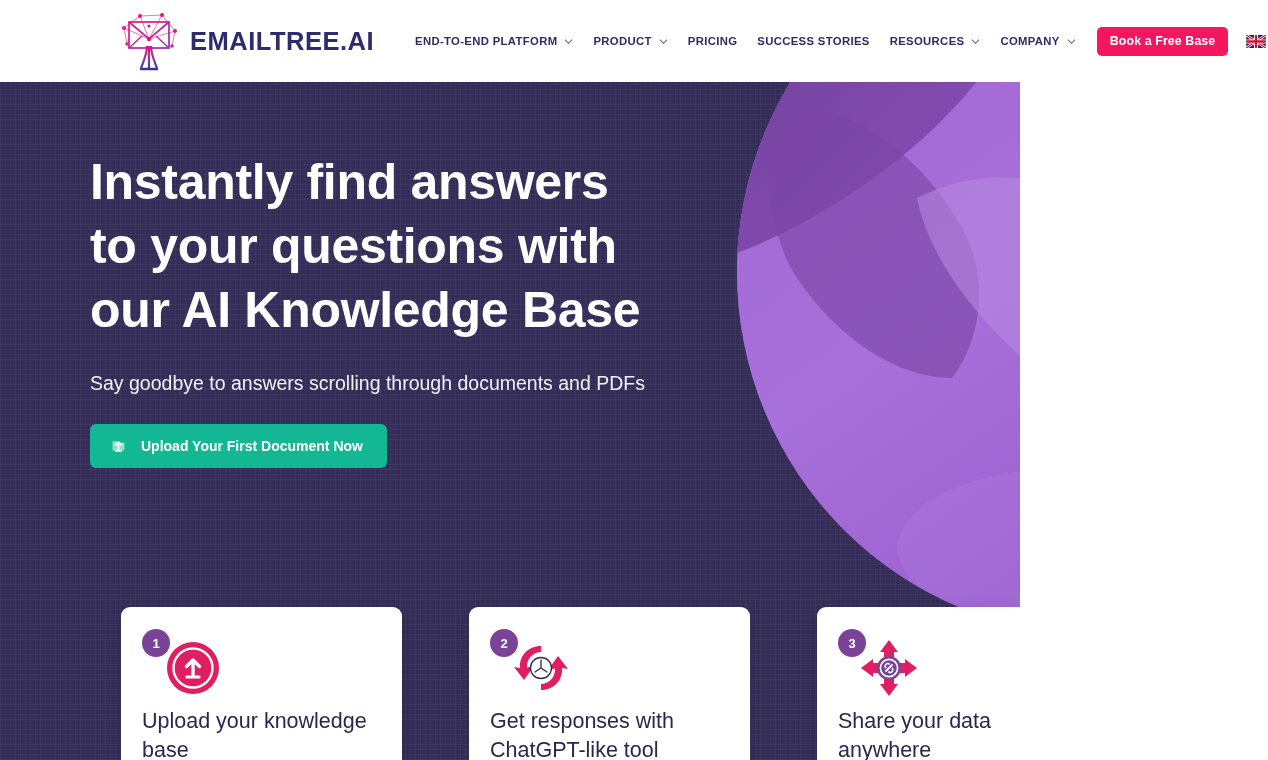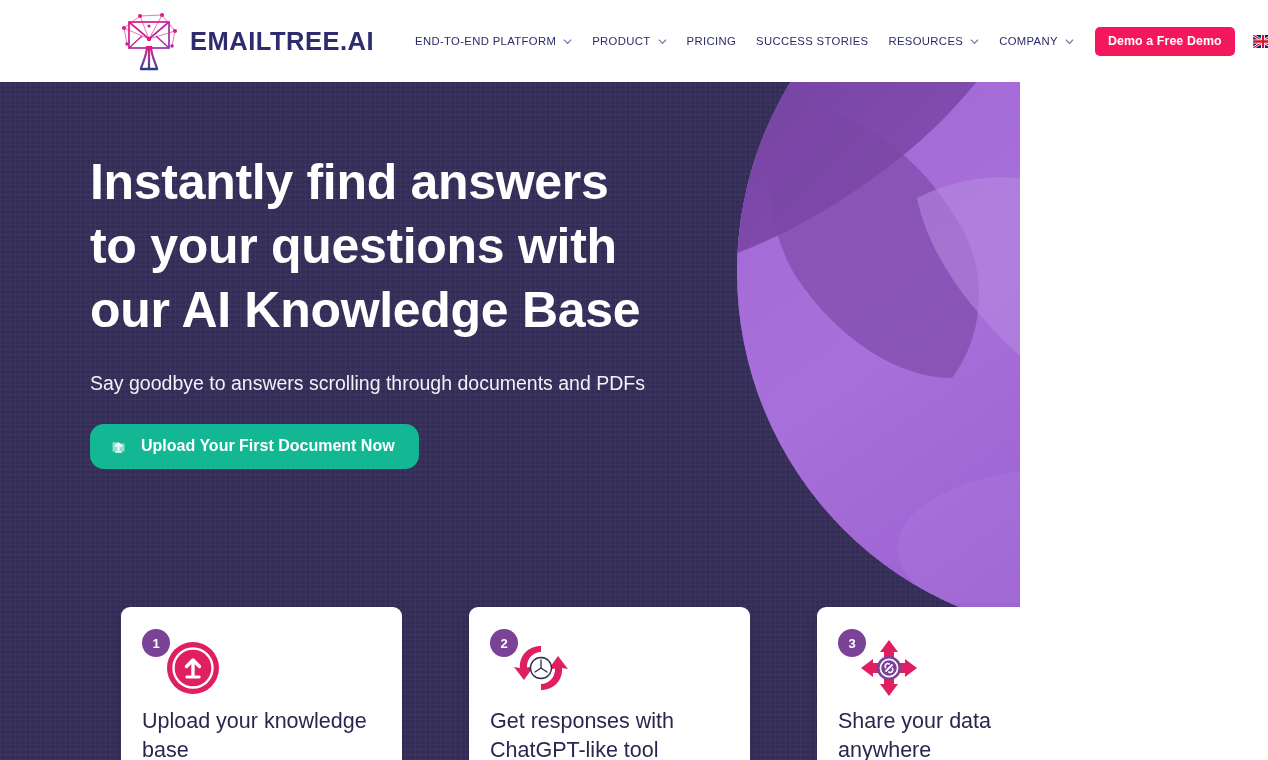--- a/index.html
+++ b/index.html
@@ -45,21 +45,21 @@
     align-items: center;
     margin-left: 31px;
     gap: 0px;
   }
   .nav-item {
     display: flex;
     align-items: center;
     gap: 7px;
     padding: 0 10px;
     font-size: 11.3px;
-    font-weight: normal;
+    font-weight: bold;
     letter-spacing: 0.35px;
     color: #2b2b6b;
     white-space: nowrap;
     cursor: pointer;
     text-transform: uppercase;
   }
   .chev {
     width: 9px; height: 9px;
     flex: 0 0 auto;
     color: #6f6fa0;
@@ -136,23 +136,23 @@
     font-weight: normal;
   }
   .upload-btn {
     display: inline-flex;
     align-items: center;
     gap: 14px;
     margin-top: 28px;
     background: #13b793;
     color: #ffffff;
     border: none;
-    border-radius: 14px;
+    border-radius: 6px;
     padding: 13px 24px 14px 20px;
-    font-size: 16px;
+    font-size: 14px;
     font-weight: bold;
     font-family: "Liberation Sans", sans-serif;
     cursor: pointer;
     white-space: nowrap;
   }
   .upload-btn svg { width: 17px; height: 17px; flex: 0 0 auto; display:block; }
 
   
   .cards {
     position: absolute;
@@ -283,21 +283,21 @@
         </svg>
     </div>
 
     <div class="nav-item">
       <span>COMPANY</span>
       <svg class="chev" viewBox="0 0 10 10">
           <path d="M1 3 L5 7 L9 3" fill="none" stroke="currentColor" stroke-width="1.3"></path>
         </svg>
     </div>
 
-    <button class="demo-btn">Demo a Free Demo</button>
+    <button class="demo-btn">Book a Free Base</button>
 
     <div class="lang">
       <svg class="flag" viewBox="0 0 60 40">
         <rect width="60" height="40" fill="#00247d"></rect>
         <path d="M0 0 L60 40 M60 0 L0 40" stroke="#fff" stroke-width="8"></path>
         <path d="M0 0 L60 40 M60 0 L0 40" stroke="#cf142b" stroke-width="4"></path>
         <path d="M30 0 V40 M0 20 H60" stroke="#fff" stroke-width="13"></path>
         <path d="M30 0 V40 M0 20 H60" stroke="#cf142b" stroke-width="7"></path>
       </svg>
 

